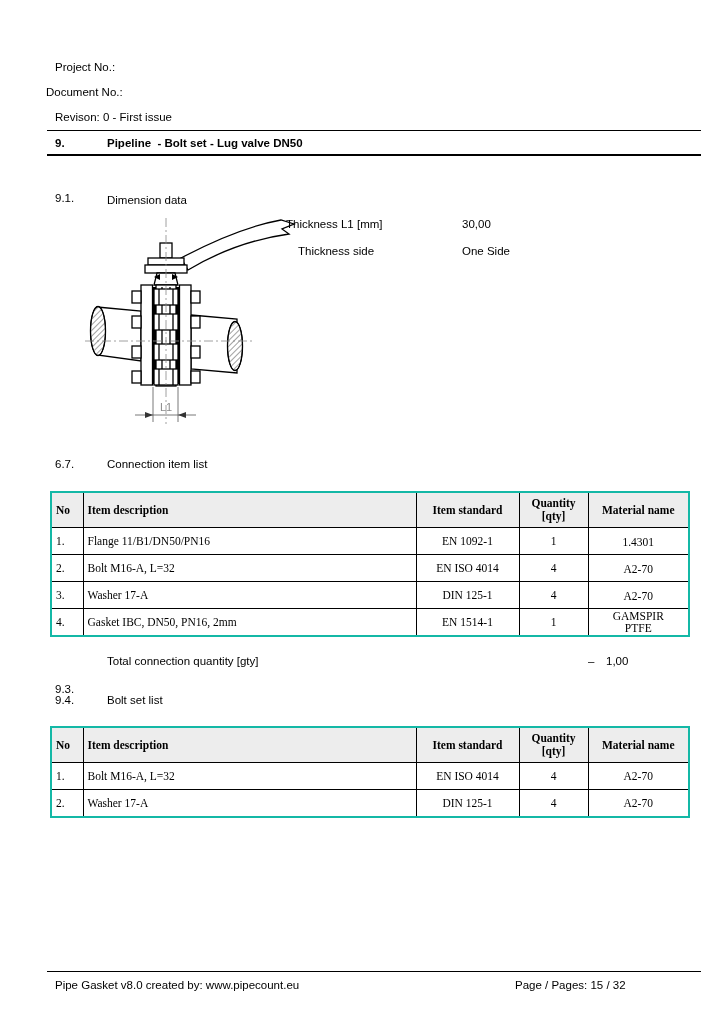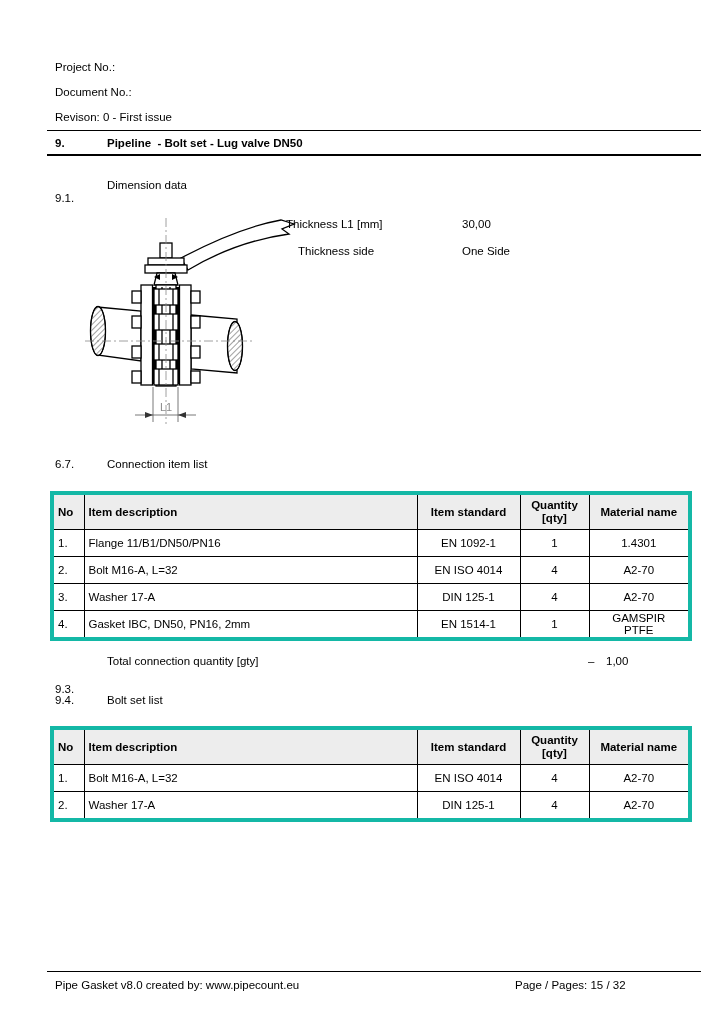--- a/index.html
+++ b/index.html
@@ -6,21 +6,21 @@
   .page {
     position:relative; width:725px; height:997px; background:#ffffff;
     font-family:"Liberation Sans", sans-serif; color:#000; overflow:hidden;
   }
   .t {position:absolute; font-size:11.5px; line-height:14px; white-space:pre; color:#000;}
   .b {font-weight:bold;}
   .rule {position:absolute; left:47px; width:654px; background:#000;}
 
   .tblwrap {position:absolute; left:50px;}
   table {border-collapse:collapse; table-layout:fixed; width:638px;
-         font-size:11.5px; border:4px solid #14b8a6;}
+         font-size:11.5px; border:2px solid #14b8a6;font-family:Liberation Serif, serif;}
   th, td {border:1px solid #000; overflow:hidden; padding:0; vertical-align:middle;}
   th {background:#ededed; font-weight:bold; height:34px;}
   td {height:26px;}
   .c-no   {width:32px;}
   .c-desc {width:333px;}
   .c-std  {width:103px;}
   .c-qty  {width:69px;}
   .c-mat  {width:101px;}
   th.l, td.l {text-align:left; padding-left:4px;}
   th.c, td.c {text-align:center;}
@@ -32,30 +32,30 @@
   svg .fb {fill:#000; stroke:none;}
   svg .cl {stroke:#888; stroke-width:0.8; fill:none; stroke-dasharray:9 3 2 3;}
   svg .dim {stroke:#555; stroke-width:0.8; fill:none;}
 </style>
 </head>
 <body>
 
 <div class="page">
 
   <div class="t" style="left:55px; top:60px;">Project No.:</div>
-  <div class="t" style="left:55px; top:85px;">Document No.:</div>
+  <div class="t" style="left:46px; top:85px;">Document No.:</div>
   <div class="t" style="left:55px; top:110px;">Revison: 0 - First issue</div>
 
   <div class="rule" style="top:130px; height:1px;"></div>
   <div class="t b" style="left:55px;  top:136px;">9.</div>
   <div class="t b" style="left:107px; top:136px;">Pipeline  - Bolt set - Lug valve DN50</div>
   <div class="rule" style="top:154px; height:2px;"></div>
 
   <div class="t" style="left:55px;  top:191px;">9.1.</div>
-  <div class="t" style="left:107px; top:178px;">Dimension data</div>
+  <div class="t" style="left:107px; top:193px;">Dimension data</div>
 
   <svg style="position:absolute; left:85px; top:212px;" width="215" height="220" viewBox="0 0 215 220">
 
     <path class="fw" d="M96,46 C130,28 163,14 196,8 L209,12 L197,17 L204,22 C168,27 133,40 103,58 Z"></path>
 
     <g>
       <polygon class="fw" points="12,95 56,99 56,149 12,143"></polygon>
       <ellipse class="fw" cx="13" cy="119" rx="7.5" ry="24.5"></ellipse>
       <ellipse cx="13" cy="119" rx="7.5" ry="24.5" fill="url(#hatch)" stroke="#000" stroke-width="1"></ellipse>
     </g>

